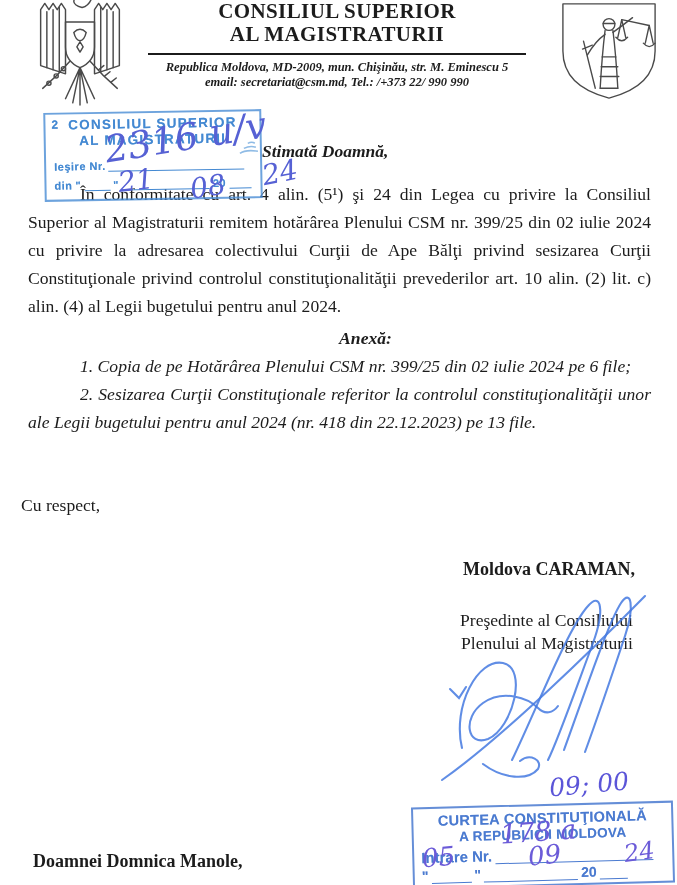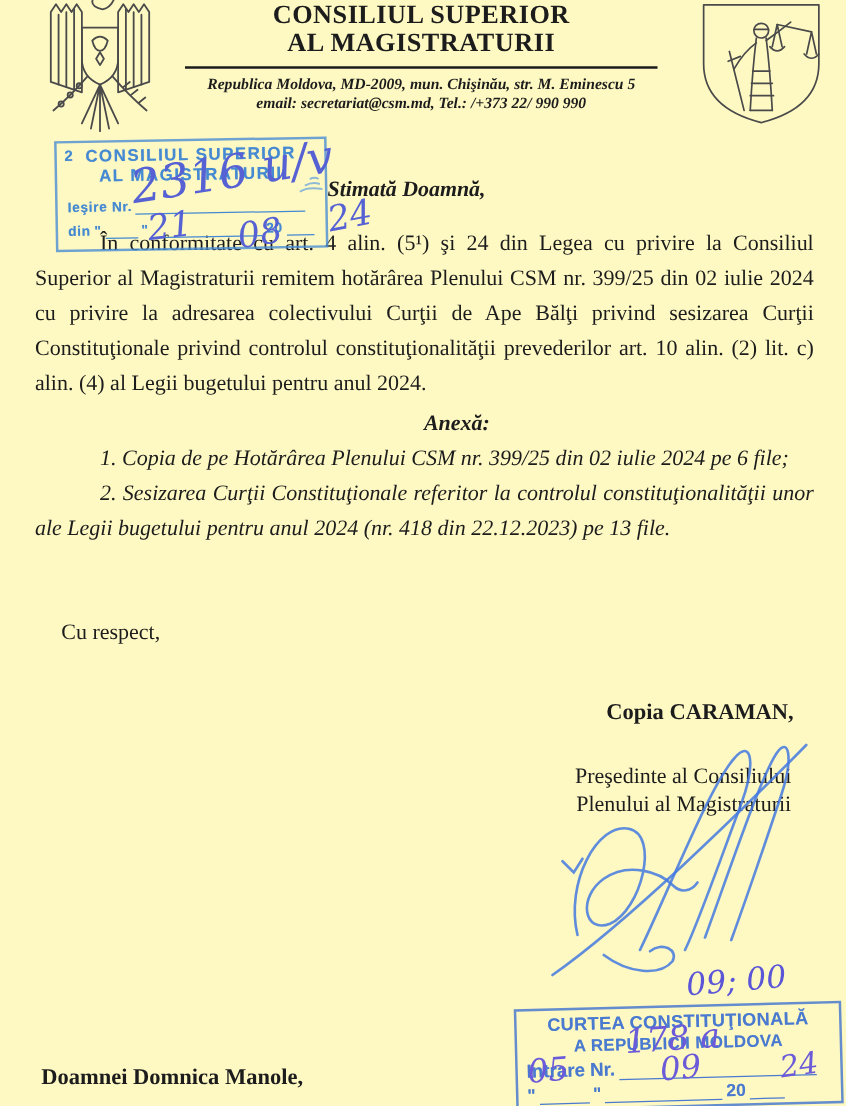--- a/index.html
+++ b/index.html
@@ -1,18 +1,18 @@
 <!DOCTYPE html>
 <html><head>
 <meta charset="utf-8">
 <style>
   html,body{margin:0;padding:0;background:#e8e8e8;}
   .page{
     position:relative;width:677px;height:885px;margin:0 auto;
-    background:#fef9c3;overflow:hidden;
+    background:#ffffff;overflow:hidden;
     font-family:"Liberation Serif",serif;color:#1c1c1c;
   }
   
   .arms{position:absolute;}
   .arms-left{left:22px;top:-14px;}
   .arms-right{left:554px;top:0;}
   .arms path,.arms circle,.arms line{stroke:#4a4a4a;fill:none;stroke-width:1.4;stroke-linecap:round;stroke-linejoin:round;}
   .hdr-center{position:absolute;left:148px;top:0;width:378px;text-align:center;}
   .hdr-title{font-size:21px;font-weight:bold;line-height:23px;letter-spacing:.4px;}
   .hdr-rule{border:none;border-top:2.5px solid #1b1b1b;margin:7px 0 5px 0;}
@@ -39,21 +39,21 @@
   .hw-day{left:78px;top:56px;font-size:28px;transform:rotate(-7deg);}
   .hw-month{left:150px;top:62px;font-size:28px;transform:rotate(-9deg);}
   .hw-year{left:222px;top:48px;font-size:28px;transform:rotate(-11deg);}
   .stamp-smudge{position:absolute;left:192px;top:28px;opacity:.75;}
   
   .salutation{position:absolute;left:262px;top:141px;font-size:17.5px;font-weight:bold;font-style:italic;z-index:2;}
   .body-par{position:absolute;left:28px;top:180px;width:623px;font-size:17.6px;line-height:28px;text-align:justify;text-indent:52px;}
   .annex{position:absolute;left:28px;top:324px;width:623px;font-size:17.6px;line-height:28px;}
   .annex-title{font-weight:bold;font-style:italic;margin-left:52px;text-align:center;}
   .annex-item{font-style:italic;text-align:justify;text-indent:52px;}
-  .closing{position:absolute;left:49px;top:495px;font-size:17.6px;}
+  .closing{position:absolute;left:21px;top:495px;font-size:17.6px;}
   .signer-name{position:absolute;right:42px;top:559px;font-size:18px;font-weight:bold;}
   .signer-title{position:absolute;right:44px;top:609px;font-size:17.6px;line-height:22.5px;text-align:right;}
   .recipient{position:absolute;left:33px;top:851px;font-size:18px;font-weight:bold;}
   
   .signature{position:absolute;left:352px;top:588px;z-index:4;}
   .signature path{stroke:#4479e0;stroke-width:2.1;fill:none;stroke-linecap:round;opacity:.85;}
   
   .hw-time{position:absolute;left:549px;top:770px;font-size:25px;color:#5b55d8;transform:rotate(-5deg);z-index:6;}
   .stamp-in-wrap{position:absolute;left:408px;top:800px;width:269px;height:86px;z-index:5;}
   .stamp-in{
@@ -155,21 +155,21 @@
   <div class="body-par">În conformitate cu art. 4 alin. (5¹) şi 24 din Legea cu privire la Consiliul Superior al Magistraturii remitem hotărârea Plenului CSM nr. 399/25 din 02 iulie 2024 cu privire la adresarea colectivului Curţii de Ape Bălţi privind sesizarea Curţii Constituţionale privind controlul constituţionalităţii prevederilor art. 10 alin. (2) lit. c) alin. (4) al Legii bugetului pentru anul 2024.</div>
 
   <div class="annex">
     <div class="annex-title">Anexă:</div>
     <div class="annex-item">1. Copia de pe Hotărârea Plenului CSM nr. 399/25 din 02 iulie 2024 pe 6 file;</div>
     <div class="annex-item">2. Sesizarea Curţii Constituţionale referitor la controlul constituţionalităţii unor ale Legii bugetului pentru anul 2024 (nr. 418 din 22.12.2023) pe 13 file.</div>
   </div>
 
   <div class="closing">Cu respect,</div>
 
-  <div class="signer-name">Copia CARAMAN,</div>
+  <div class="signer-name">Moldova CARAMAN,</div>
 
   <div class="signer-title">
     <div>Preşedinte al Consiliului</div>
     <div>Plenului al Magistraturii</div>
   </div>
 
   <svg class="signature" width="315" height="212" viewBox="0 0 315 212">
     <path d="M98 101 l9 9 l7 -11"></path>
     <path d="M110 160 C100 118 126 70 151 75 C176 80 161 140 136 151 C115 159 110 130 131 115 C151 101 176 110 186 120 C193 127 201 125 206 118"></path>
     <path d="M160 172 C185 120 216 40 236 18 C249 3 253 22 241 55 C226 95 206 152 196 172"></path>

